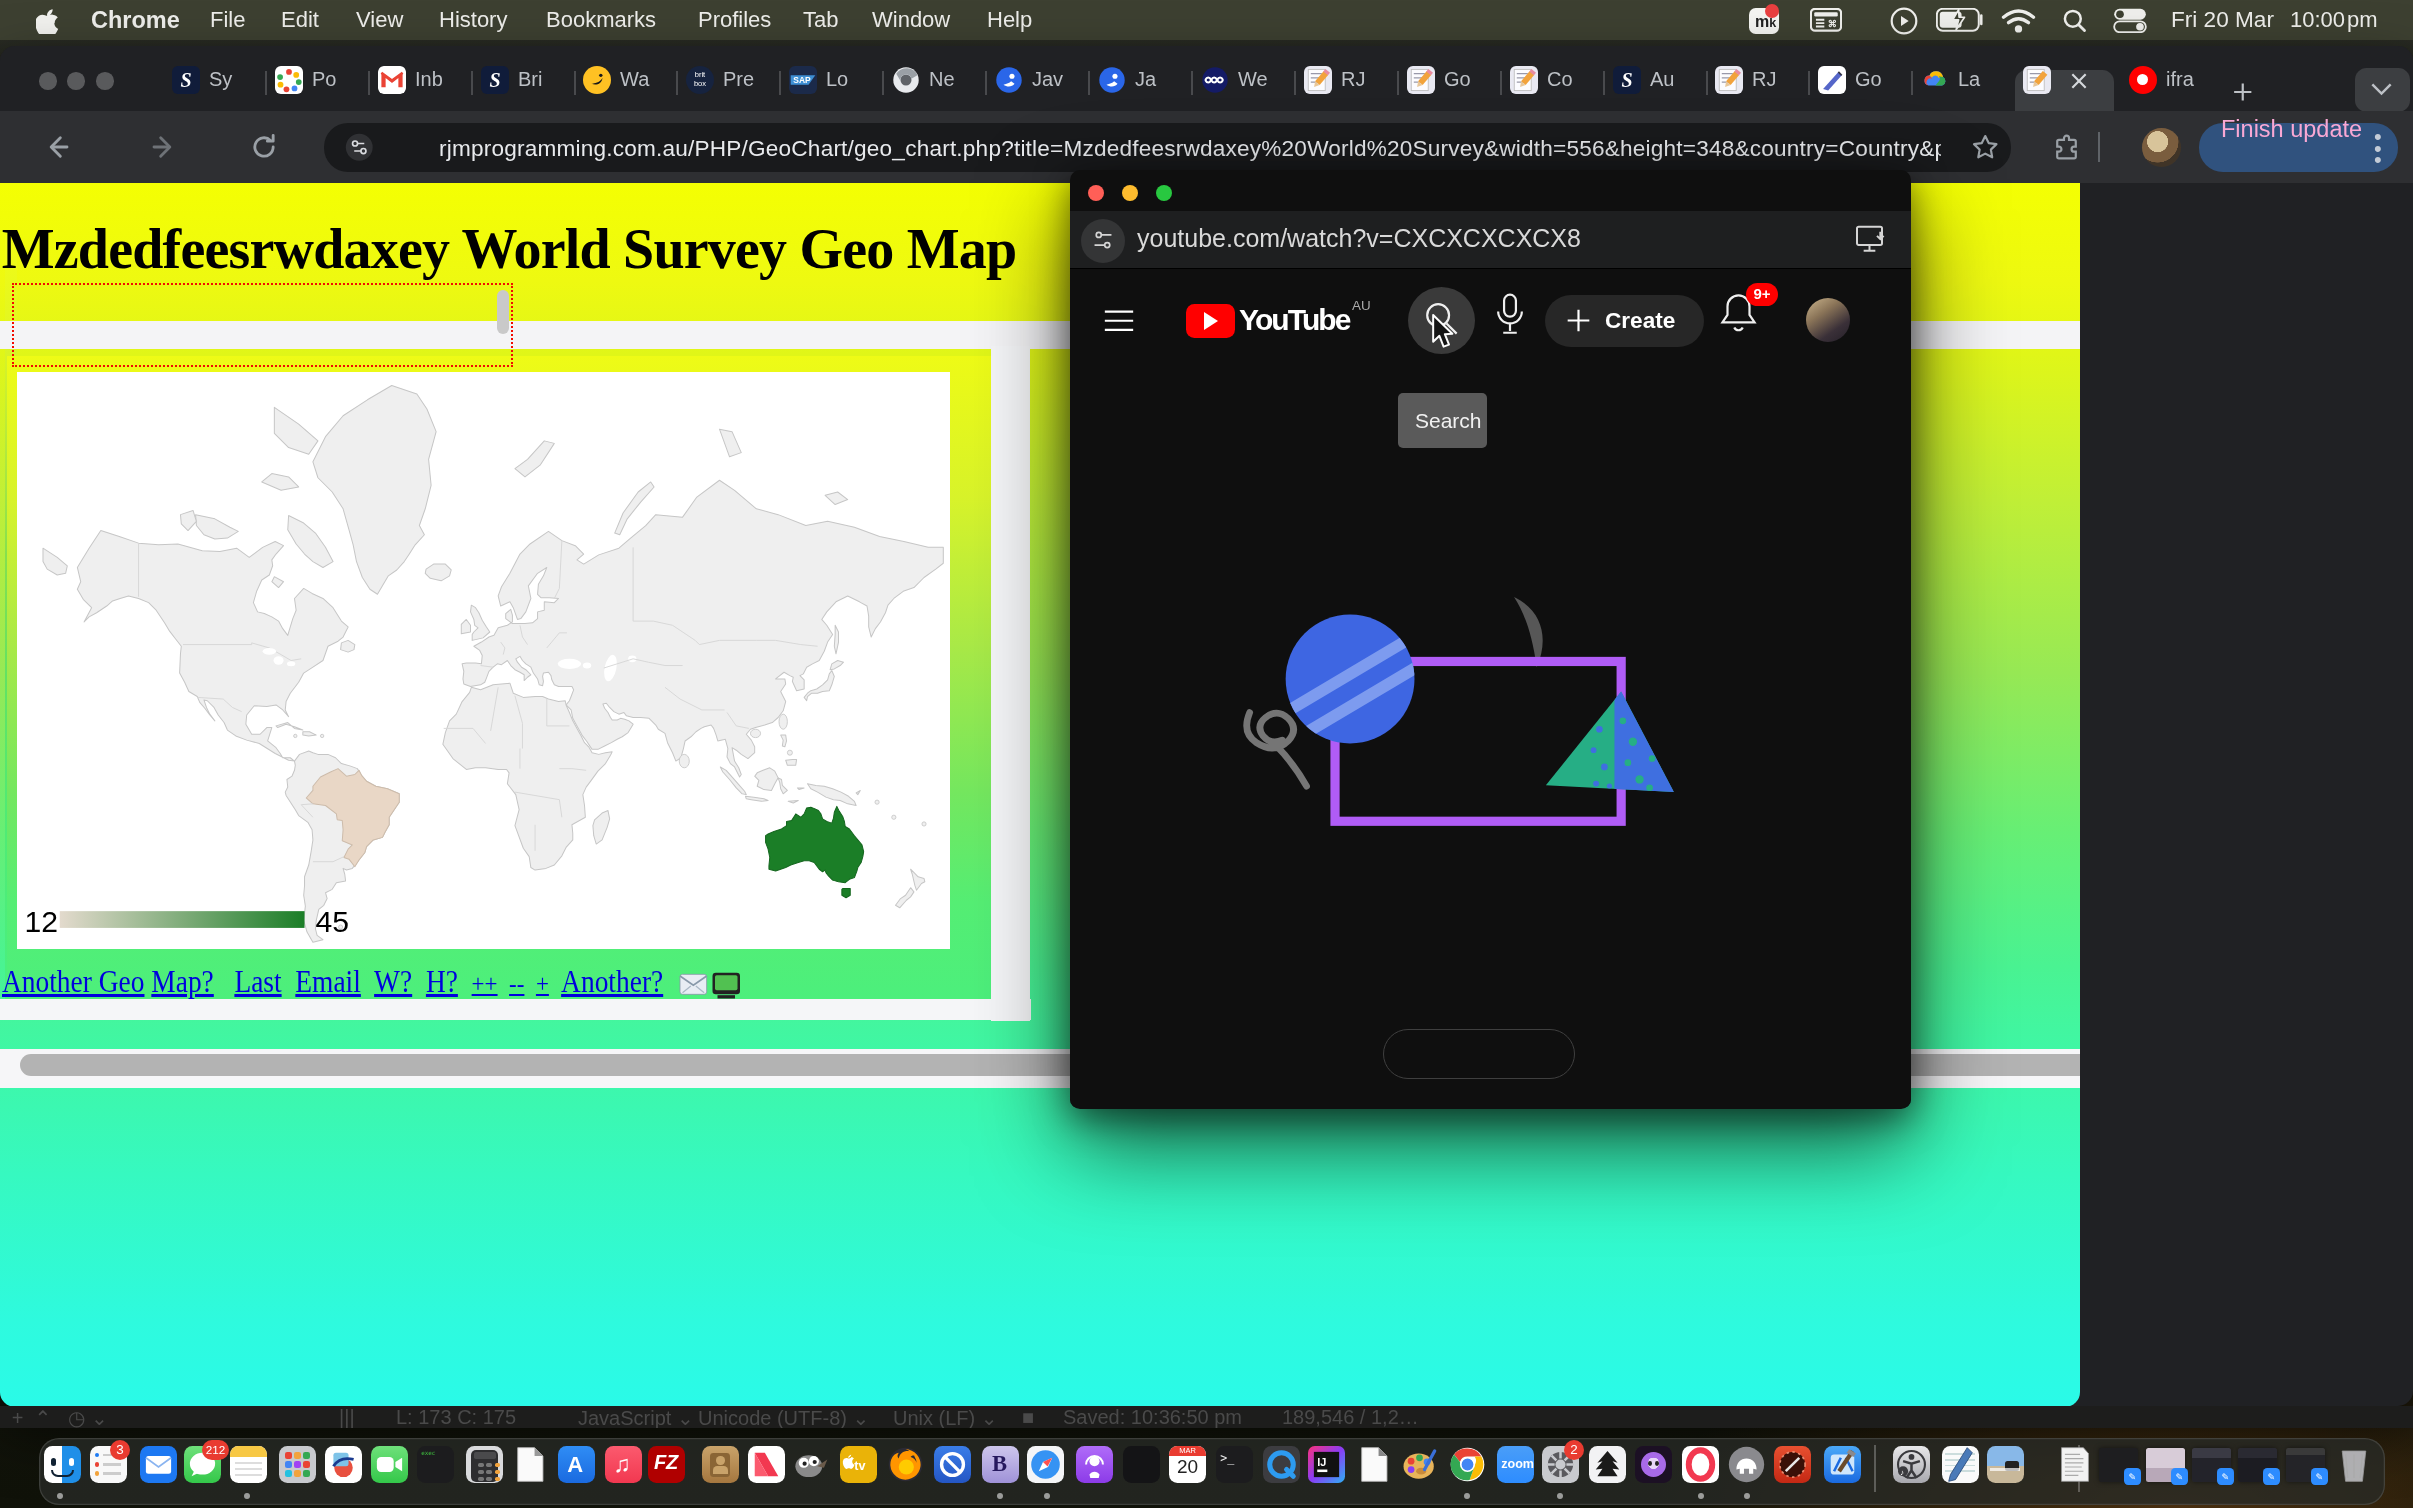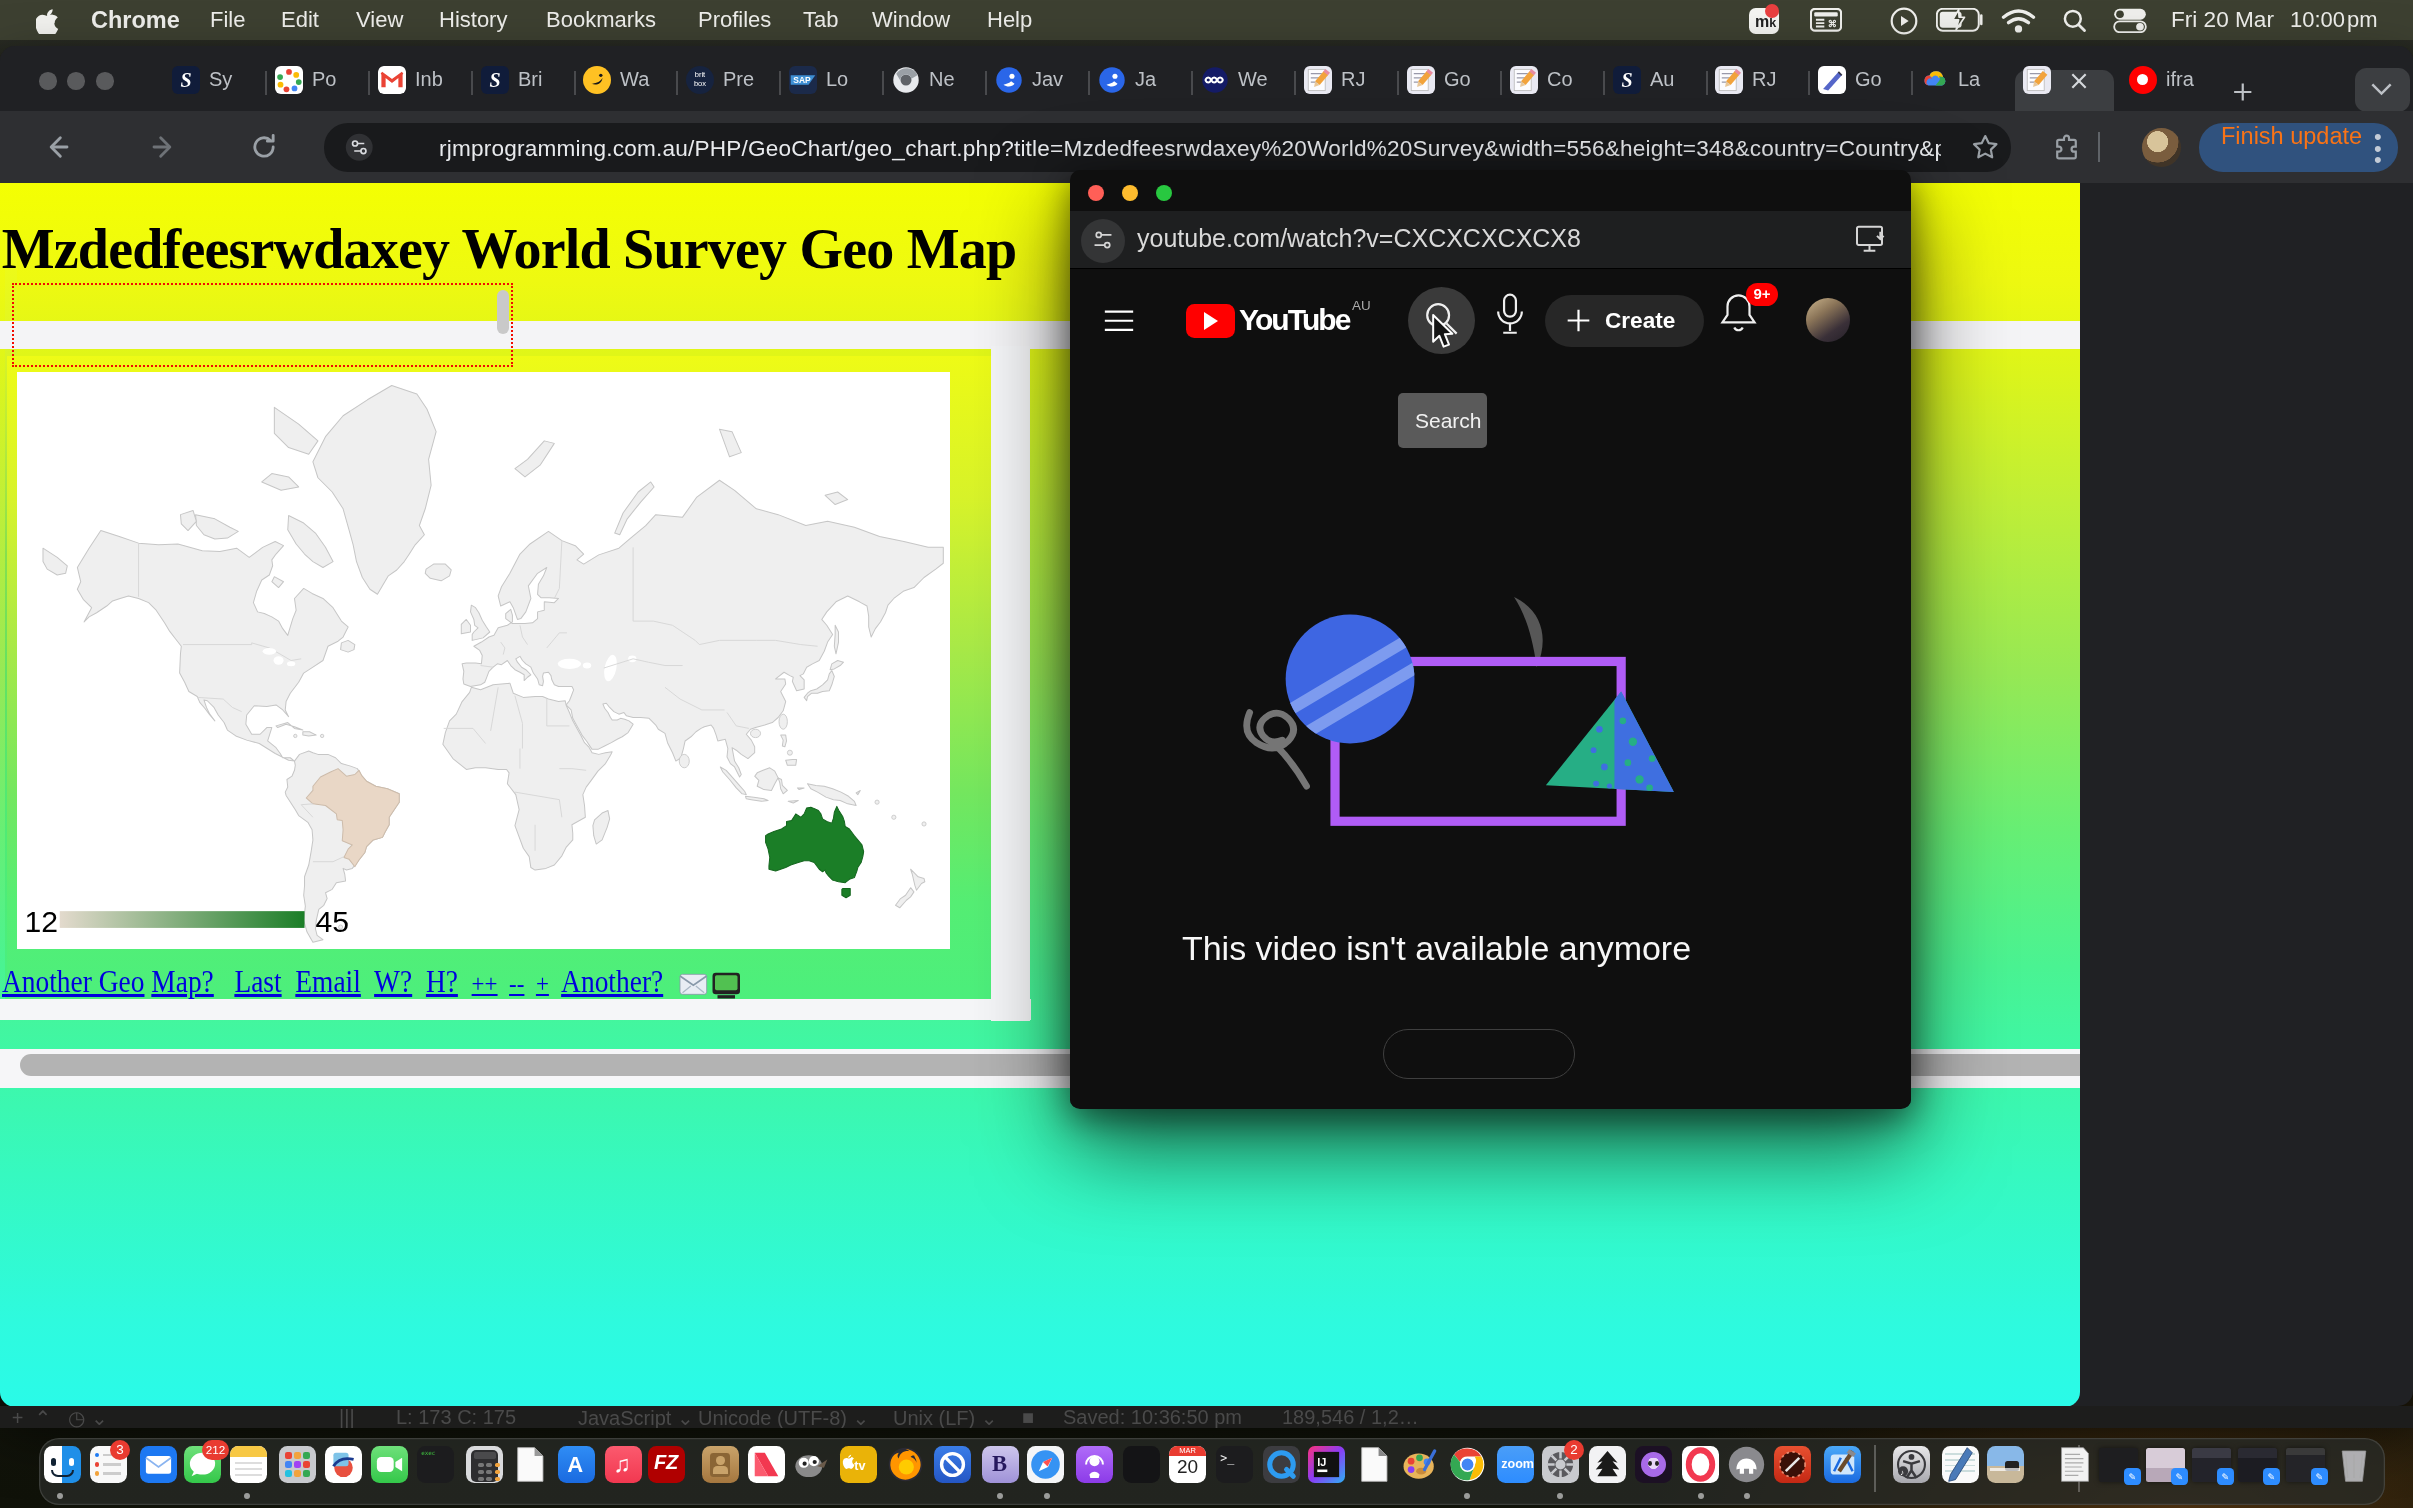--- a/index.html
+++ b/index.html
@@ -353,21 +353,21 @@
     <div class="abs" style="left:439px;top:25px;font-size:22.6px;color:#e8eaed;letter-spacing:0.2px;width:1502px;overflow:hidden;white-space:nowrap">rjmprogramming.com.au/PHP/GeoChart/geo_chart.php?title=Mzdedfeesrwdaxey%20World%20Survey&amp;width=556&amp;height=348&amp;country=Country&amp;po...</div>
     <svg class="navic" style="left:1971px;top:22px" width="28.5" height="28.5" viewBox="0 0 34 34">
         <path d="M17 3.6l4.1 8.4 9.3 1.3-6.7 6.5 1.6 9.2-8.3-4.4-8.3 4.4 1.6-9.2-6.7-6.5 9.3-1.3z" fill="none" stroke="#9aa0a6" stroke-width="2.6" stroke-linejoin="round"></path>
       </svg>
     <svg class="navic" style="left:2053px;top:22.6px" width="27" height="27" viewBox="0 0 32 32">
         <path d="M13 5a3 3 0 0 1 6 0v2h6a2 2 0 0 1 2 2v6h-2a3 3 0 0 0 0 6h2v6a2 2 0 0 1-2 2H7a2 2 0 0 1-2-2v-6h2a3 3 0 0 0 0-6H5V9a2 2 0 0 1 2-2h6z" fill="none" stroke="#9aa0a6" stroke-width="2.6"></path>
       </svg>
     <div class="abs" style="left:2098px;top:21px;width:1.7px;height:30px;background:#5f6368"></div>
     <div class="abs" style="left:2142px;top:17px;width:39px;height:39px;border-radius:50%;background:radial-gradient(circle at 40% 35%, #d8c49a 0 30%, #7a5d3e 31% 60%, #403427 61% 100%)"></div>
     <div class="abs" style="left:2199px;top:11.7px;width:199px;height:49px;border-radius:24px;background:#30527e"></div>
-    <div class="abs" style="left:2221px;top:12px;font-size:23.5px;color:#f97316">Finish update</div>
+    <div class="abs" style="left:2221px;top:5px;font-size:23.5px;color:#f9a8d4">Finish update</div>
     <div class="abs" style="left:2374px;top:20px;color:#c3cbd6;font-size:22px;letter-spacing:0;line-height:11.7px;width:6.7px;text-align:center">•<br>•<br>•</div>
   </div>
 
   <div class="viewport">
     <div class="lstrip"></div>
     <h1 class="title">Mzdedfeesrwdaxey World Survey Geo Map</h1>
     <div class="whiteband"></div>
     <div class="ifrbg"></div>
     <div class="ifrvsb"></div>
     <div class="ifrhsb"></div>
@@ -595,21 +595,20 @@
             <circle cx="448" cy="235" r="3.5"></circle>
             <circle cx="464" cy="238" r="3"></circle>
           </g>
         </g>
       <defs>
           <clipPath id="tc">
             <path d="M478 125 L388 237 L541 245 Z"></path>
           </clipPath>
         </defs>
     </svg>
-    <div class="abs" style="left:-54px;top:660px;width:841px;text-align:center;font-size:34px;color:#f7f7f7">This video isn't available anymore</div>
     <div class="abs" style="left:313px;top:760px;width:192px;height:50px;border-radius:25px;border:1.3px solid #3f3f3f"></div>
   </div>
 </div>
 
 <div class="abs" style="left:0;top:1406px;width:2413px;height:22px;background:#1d1d1c;color:#4a4a4a;font-size:20px;overflow:hidden">
   <div class="abs" style="left:11.7px;top:0">+&nbsp;&nbsp;⌃&nbsp;&nbsp;&nbsp;◷&nbsp;⌄</div>
   <div class="abs" style="left:339px;top:0">|||</div>
   <div class="abs" style="left:396px;top:0">L: 173 C: 175</div>
   <div class="abs" style="left:578px;top:0">JavaScript ⌄</div>
   <div class="abs" style="left:698px;top:0">Unicode (UTF-8) ⌄</div>

